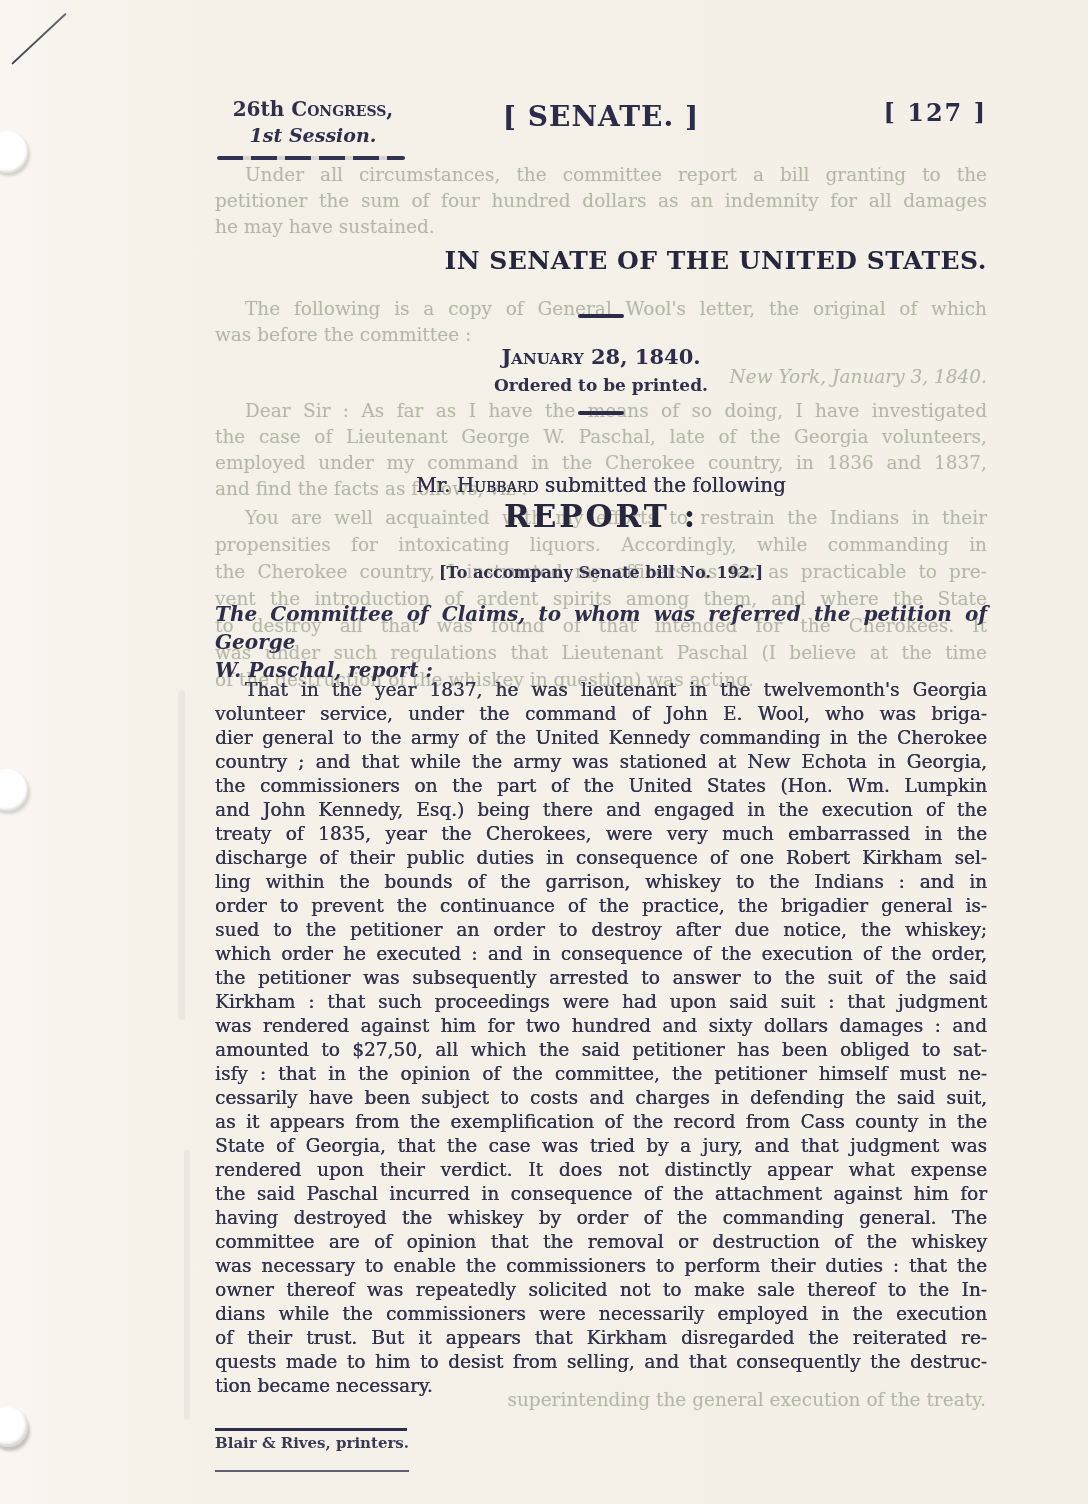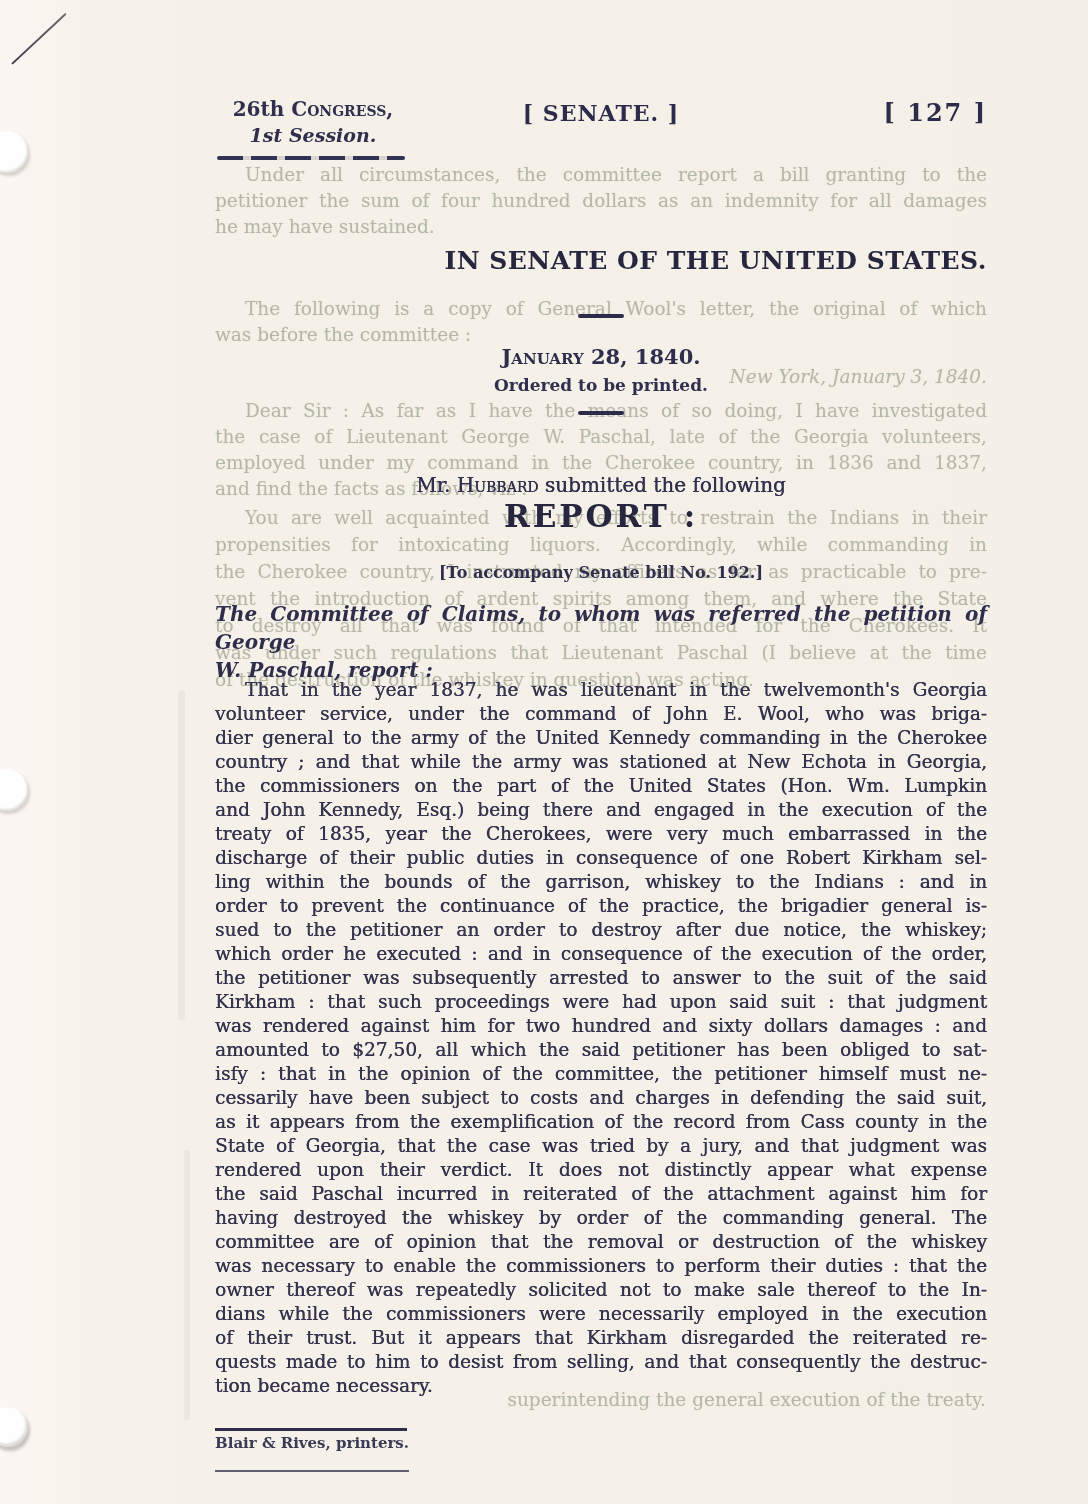--- a/index.html
+++ b/index.html
@@ -50,21 +50,21 @@
   .printed{position:absolute;z-index:2;}
   .sc{font-variant:small-caps;}
   .masthead{left:0;top:96px;width:772px;}
   .congress-block{position:absolute;left:0;top:0;width:196px;text-align:center;
     font-size:20px;font-weight:bold;line-height:26px;color:#30304e;}
   .session{font-style:italic;font-size:19px;}
   .session-rule{position:absolute;left:2px;top:60px;width:188px;height:4px;
     background:repeating-linear-gradient(90deg,#323252 0 26px,rgba(50,50,82,.15) 26px 34px);
     border-radius:2px;}
   .chamber{position:absolute;left:0;top:4px;width:772px;text-align:center;
-    font-size:22px;font-weight:bold;letter-spacing:1px;color:#2c2c4a;}
+    font-size:28px;font-weight:bold;letter-spacing:1px;color:#2c2c4a;}
   .doc-number{position:absolute;right:0;top:2px;font-size:24px;font-weight:bold;
     letter-spacing:2px;color:#2c2c4a;}
 
   .doc-title{left:0;top:246px;width:772px;text-align:right;
     font-size:25px;font-weight:bold;letter-spacing:.5px;color:#26263f;}
   .short-rule{left:0;width:772px;display:flex;justify-content:center;}
   .short-rule .bar{width:46px;height:4px;background:#2c2c4a;border-radius:2px;}
   .rule1{top:314px;}
   .rule2{top:411px;}
   .report-date{left:0;top:344px;width:772px;text-align:center;
@@ -190,21 +190,21 @@
         <div class="body-line">which order he executed : and in consequence of the execution of the order,</div>
         <div class="body-line">the petitioner was subsequently arrested to answer to the suit of the said</div>
         <div class="body-line">Kirkham : that such proceedings were had upon said suit : that judgment</div>
         <div class="body-line">was rendered against him for two hundred and sixty dollars damages : and</div>
         <div class="body-line">amounted to $27,50, all which the said petitioner has been obliged to sat-</div>
         <div class="body-line">isfy : that in the opinion of the committee, the petitioner himself must ne-</div>
         <div class="body-line">cessarily have been subject to costs and charges in defending the said suit,</div>
         <div class="body-line">as it appears from the exemplification of the record from Cass county in the</div>
         <div class="body-line">State of Georgia, that the case was tried by a jury, and that judgment was</div>
         <div class="body-line">rendered upon their verdict.  It does not distinctly appear what expense</div>
-        <div class="body-line">the said Paschal incurred in reiterated of the attachment against him for</div>
+        <div class="body-line">the said Paschal incurred in consequence of the attachment against him for</div>
         <div class="body-line">having destroyed the whiskey by order of the commanding general.  The</div>
         <div class="body-line">committee are of opinion that the removal or destruction of the whiskey</div>
         <div class="body-line">was necessary to enable the commissioners to perform their duties : that the</div>
         <div class="body-line">owner thereof was repeatedly solicited not to make sale thereof to the In-</div>
         <div class="body-line">dians while the commissioners were necessarily employed in the execution</div>
         <div class="body-line">of their trust.  But it appears that Kirkham disregarded the reiterated re-</div>
         <div class="body-line">quests made to him to desist from selling, and that consequently the destruc-</div>
         <div class="body-line">tion became necessary.</div>
       </div>
 

